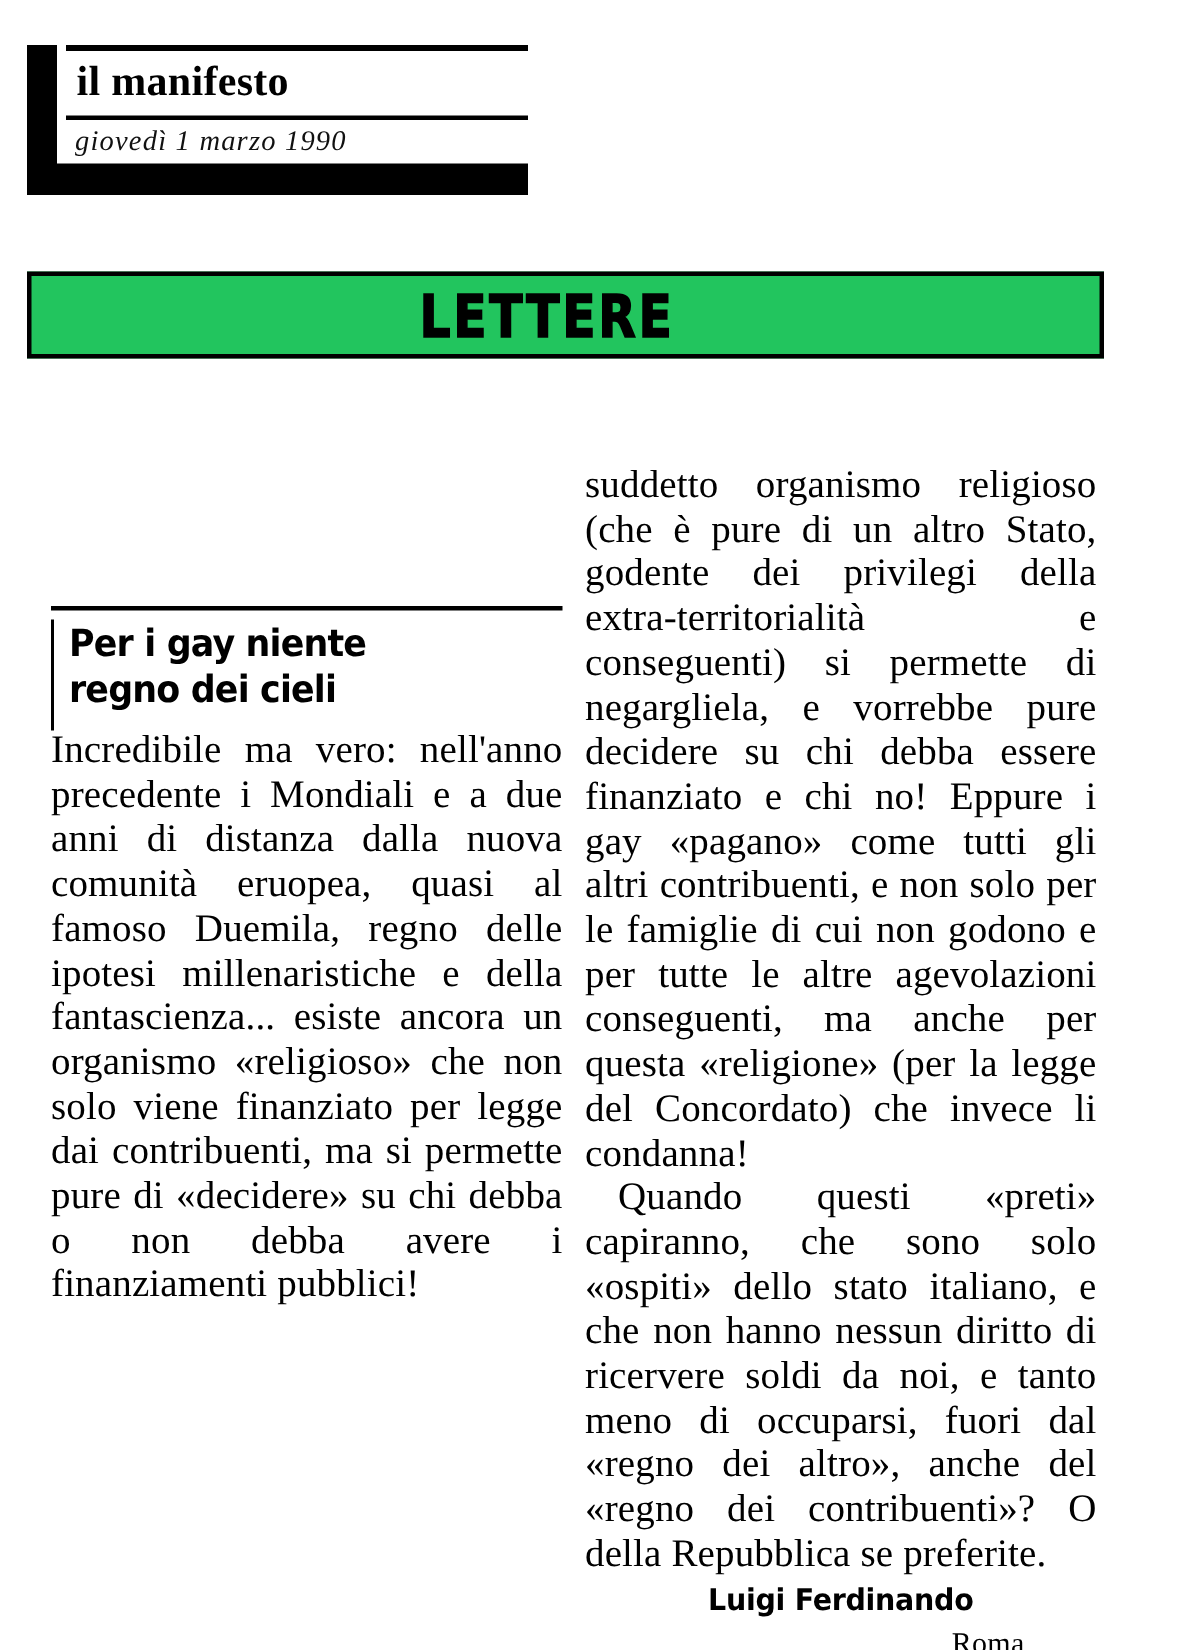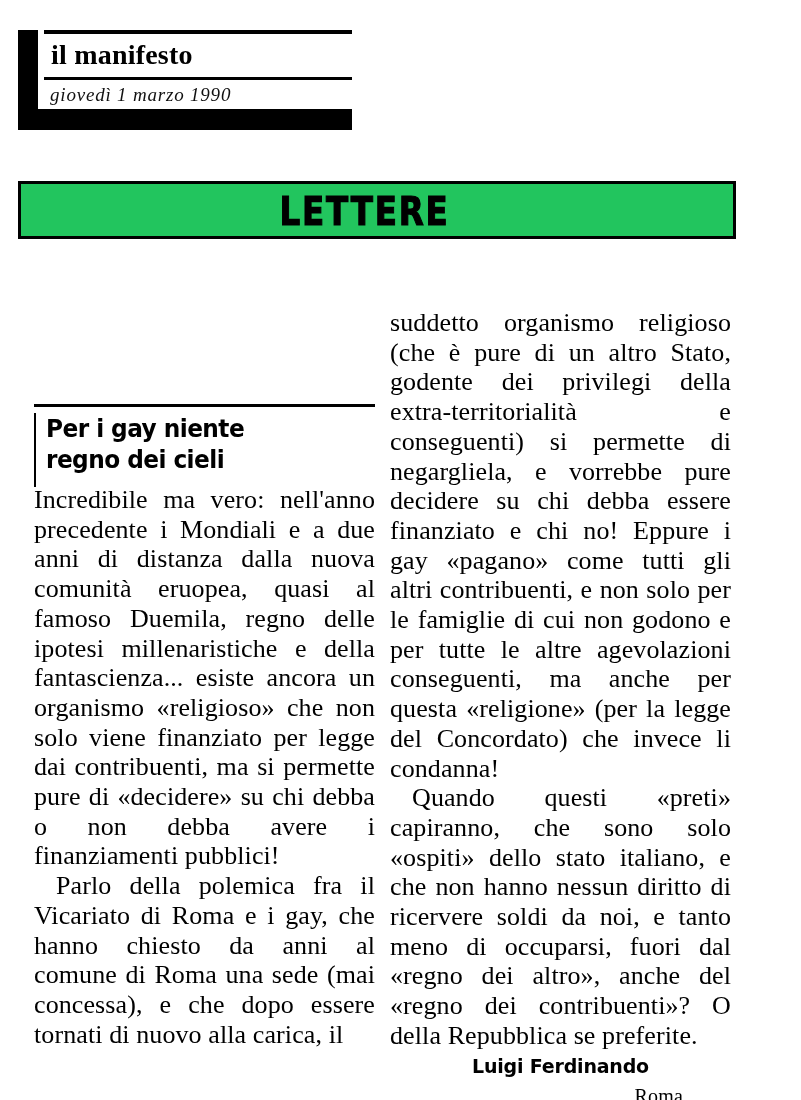--- a/index.html
+++ b/index.html
@@ -211,21 +211,20 @@
 
   <div class="col col-left">
     <div class="headline-rule"></div>
     <div class="headline-wrap">
       <div class="headline-vrule"></div>
       <div class="headline">Per i gay niente
 regno dei cieli</div>
     </div>
     <div class="body-text">
       <p class="first">Incredibile ma vero: nell'anno precedente i Mondiali e a due anni di distanza dalla nuova comunità eruopea, quasi al famoso Duemila, regno delle ipotesi millenaristiche e della fantascienza... esiste ancora un organismo «religioso» che non solo viene finanziato per legge dai contribuenti, ma si permette pure di «decidere» su chi debba o non debba avere i finanziamenti pubblici!</p>
-      <p>Parlo della polemica fra il Vicariato di Roma e i gay, che hanno chiesto da anni al comune di Roma una sede (mai concessa), e che dopo essere tornati di nuovo alla carica, il</p>
     </div>
   </div>
 
   <div class="col col-right">
     <div class="body-text">
       <p class="first">suddetto organismo religioso (che è pure di un altro Stato, godente dei privilegi della extra-territorialità e conseguenti) si permette di negargliela, e vorrebbe pure decidere su chi debba essere finanziato e chi no! Eppure i gay «pagano» come tutti gli altri contribuenti, e non solo per le famiglie di cui non godono e per tutte le altre agevolazioni conseguenti, ma anche per questa «religione» (per la legge del Concordato) che invece li condanna!</p>
       <p>Quando questi «preti» capiranno, che sono solo «ospiti» dello stato italiano, e che non hanno nessun diritto di ricervere soldi da noi, e tanto meno di occuparsi, fuori dal «regno dei altro», anche del «regno dei contribuenti»? O della Repubblica se preferite.</p>
     </div>
     <div class="signature">Luigi Ferdinando</div>
     <div class="signature-city">Roma</div>

